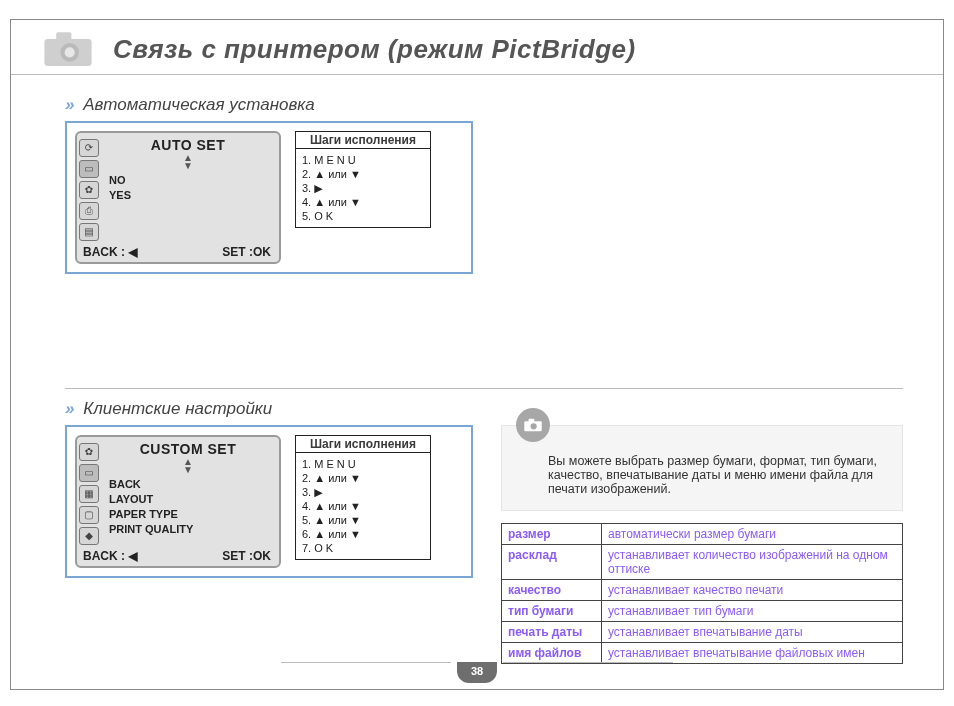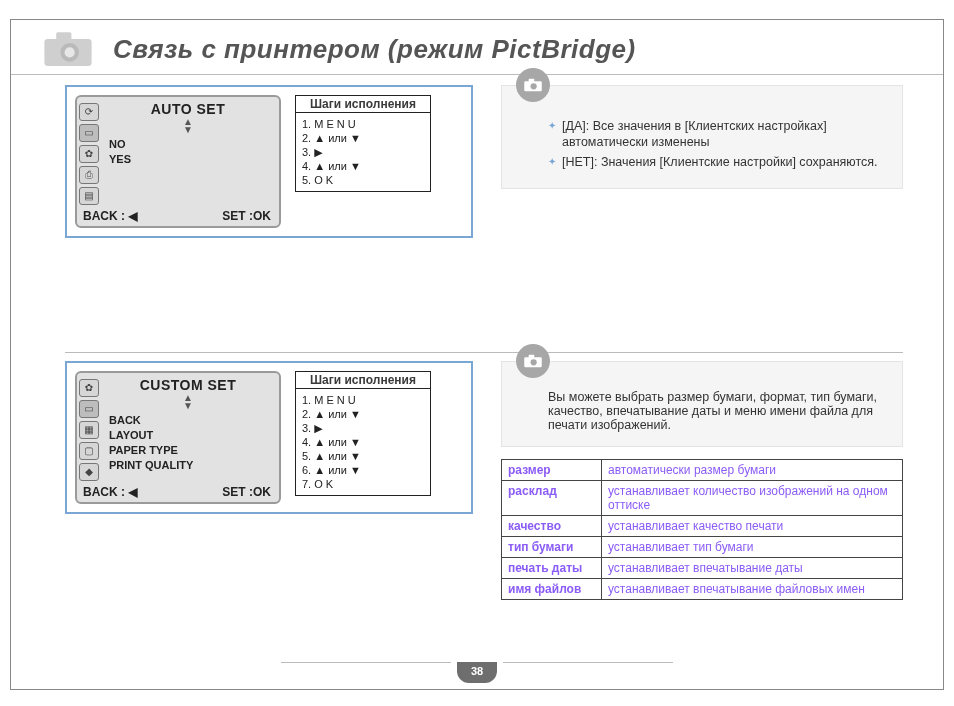--- a/index.html
+++ b/index.html
@@ -124,20 +124,24 @@
       <rect x="18" y="4" width="18" height="10" rx="2" fill="#cfcfcf"></rect>
       <circle cx="34" cy="28" r="11" fill="#bababa"></circle>
       <circle cx="34" cy="28" r="6" fill="#e7e7e7"></circle>
     </svg>
     <div class="page-title">Связь с принтером (режим PictBridge)</div>
   </div>
   <div class="title-rule"></div>
 
   <div class="content">
 
+    <div class="section-heading">
+      <span class="chev">»</span>
+      <span>Автоматическая установка</span>
+    </div>
     <div class="row2">
       <div class="leftcol">
         <div class="lcd-box">
           <div class="lcd">
             <div class="lcd-inner">
               <div class="lcd-icons">
                 <div class="ic">⟳</div>
                 <div class="ic sel">▭</div>
                 <div class="ic">✿</div>
                 <div class="ic">⎙</div>
@@ -162,40 +166,29 @@
             <div class="steps-body">
               <div>1. M E N U</div>
               <div>2. ▲ или ▼</div>
               <div>3. ▶</div>
               <div>4. ▲ или ▼</div>
               <div>5. O K</div>
             </div>
           </div>
         </div>
       </div>
-      <div class="rightcol">
-        <div class="info-card">
-          <div class="tab-circle">
-            <svg viewBox="0 0 64 48" class="camera-svg">
-                <rect x="4" y="12" width="56" height="32" rx="4" fill="currentColor"></rect>
-                <rect x="18" y="4" width="18" height="10" rx="2" fill="currentColor"></rect>
-                <circle cx="34" cy="28" r="10" fill="#a7a7a7"></circle>
-              </svg>
-          </div>
-          <div class="bullets">
-            <div>[ДА]: Все значения в [Клиентских настройках] автоматически изменены</div>
-            <div>[НЕТ]: Значения [Клиентские настройки] сохраняются.</div>
-          </div>
-        </div>
-      </div>
     </div>
 
     <div class="sep-gap"></div>
 
     <div class="rule-thin"></div>
+    <div class="section-heading">
+      <span class="chev">»</span>
+      <span>Клиентские настройки</span>
+    </div>
     <div class="row2">
       <div class="leftcol">
         <div class="lcd-box">
           <div class="lcd">
             <div class="lcd-inner">
               <div class="lcd-icons">
                 <div class="ic">✿</div>
                 <div class="ic sel">▭</div>
                 <div class="ic">▦</div>
                 <div class="ic">▢</div>

